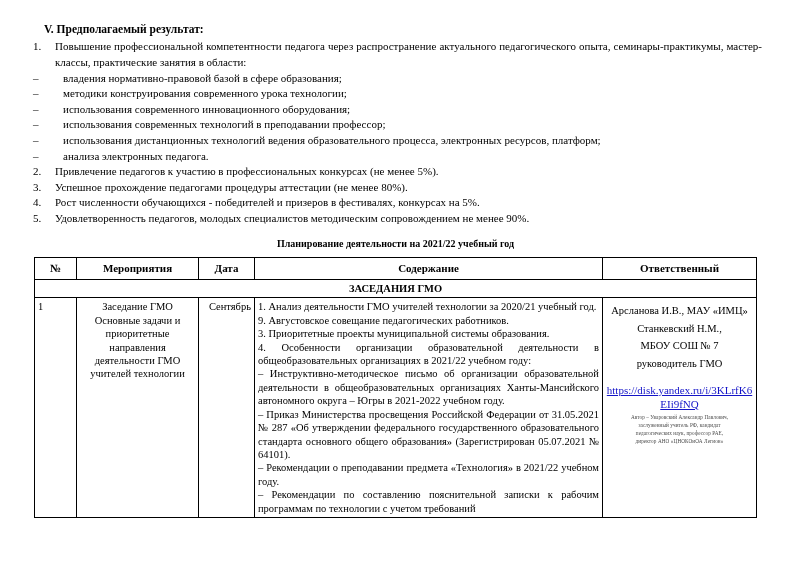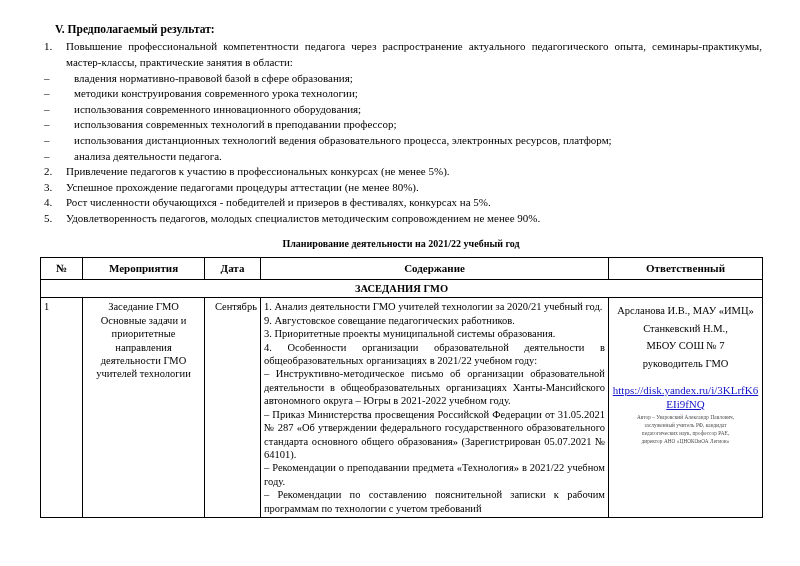--- a/index.html
+++ b/index.html
@@ -12,21 +12,21 @@
     height: 566px;
     font-family: "Liberation Serif", "DejaVu Serif", serif;
     color: #000000;
     overflow: hidden;
   }
   .page {
     position: relative;
     width: 800px;
     height: 566px;
     box-sizing: border-box;
-    padding: 22px 38px 0 40px;
+    padding: 22px 38px 0 29px;
     border-radius: 19px;
   }
 
   
   .section-heading {
     font-size: 11.5px;
     font-weight: bold;
     line-height: 1.25;
     margin: 0 0 3px 15px;
   }
@@ -161,21 +161,21 @@
       <div class="para">
         <span class="marker dash">–</span>
         <span class="ptext nojust">использования современных технологий в преподавании профессор;</span>
       </div>
       <div class="para">
         <span class="marker dash">–</span>
         <span class="ptext nojust">использования дистанционных технологий ведения образовательного процесса, электронных ресурсов, платформ;</span>
       </div>
       <div class="para">
         <span class="marker dash">–</span>
-        <span class="ptext nojust">анализа деятельности педагога.</span>
+        <span class="ptext nojust">анализа электронных педагога.</span>
       </div>
       <div class="para">
         <span class="marker">2.</span>
         <span class="ptext">Привлечение педагогов к  участию в профессиональных конкурсах (не менее 5%).</span>
       </div>
       <div class="para">
         <span class="marker">3.</span>
         <span class="ptext">Успешное прохождение педагогами процедуры аттестации (не менее 80%).</span>
       </div>
       <div class="para">

